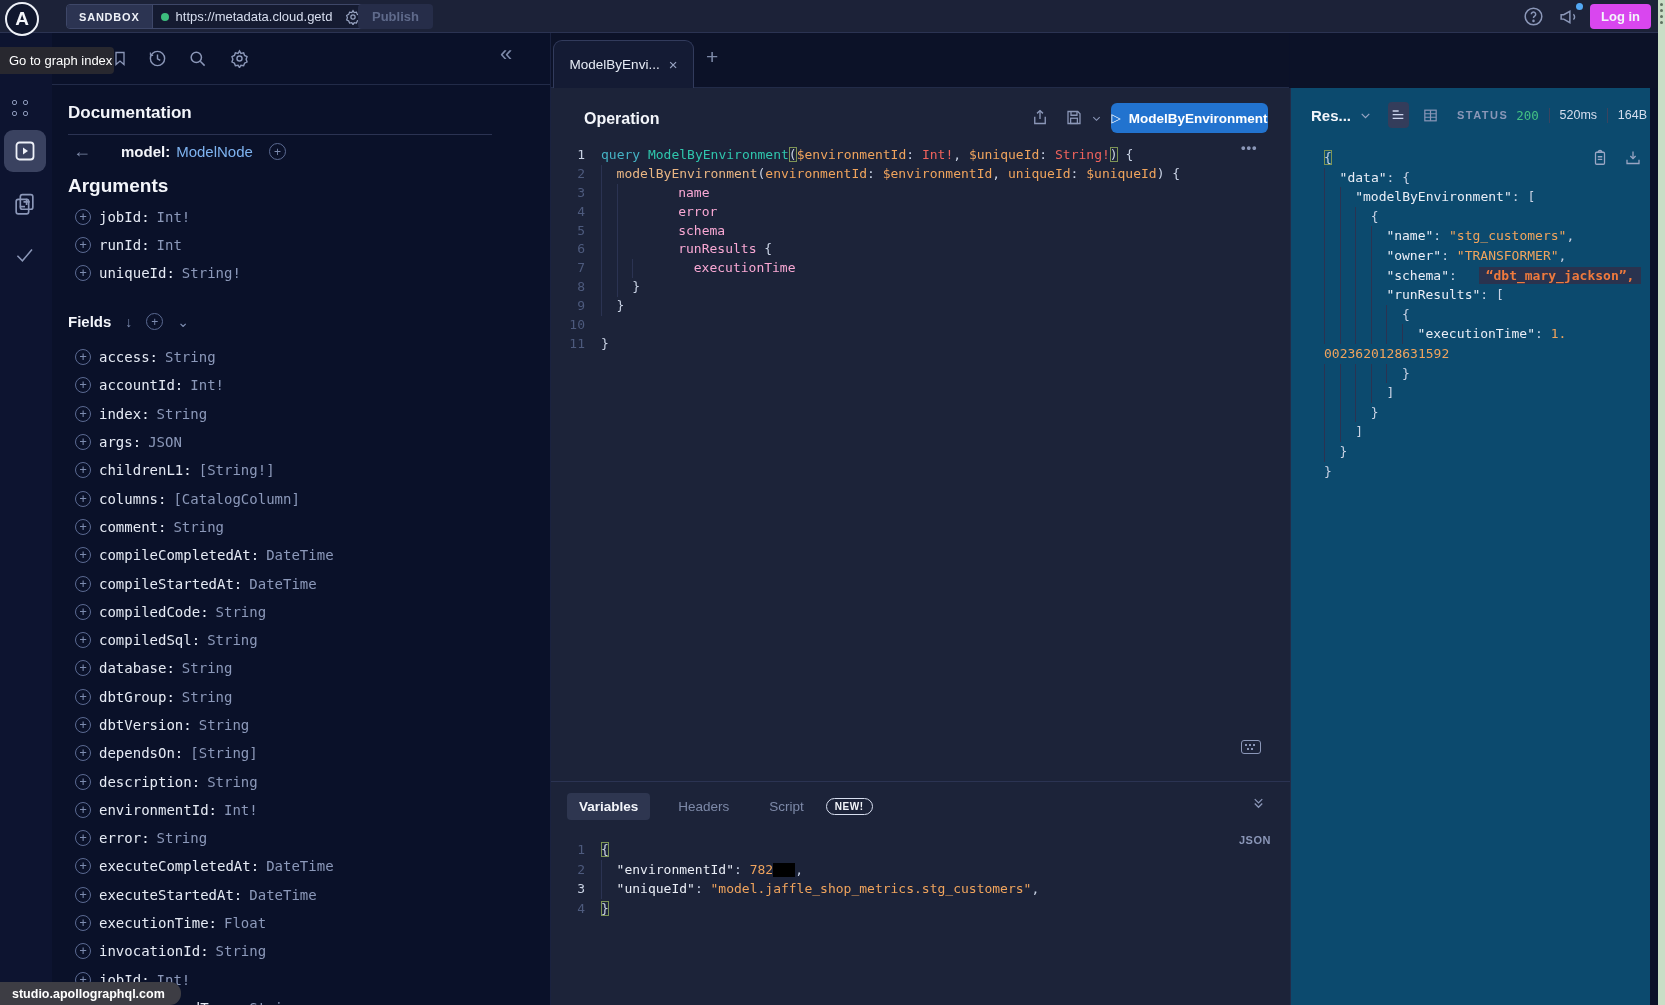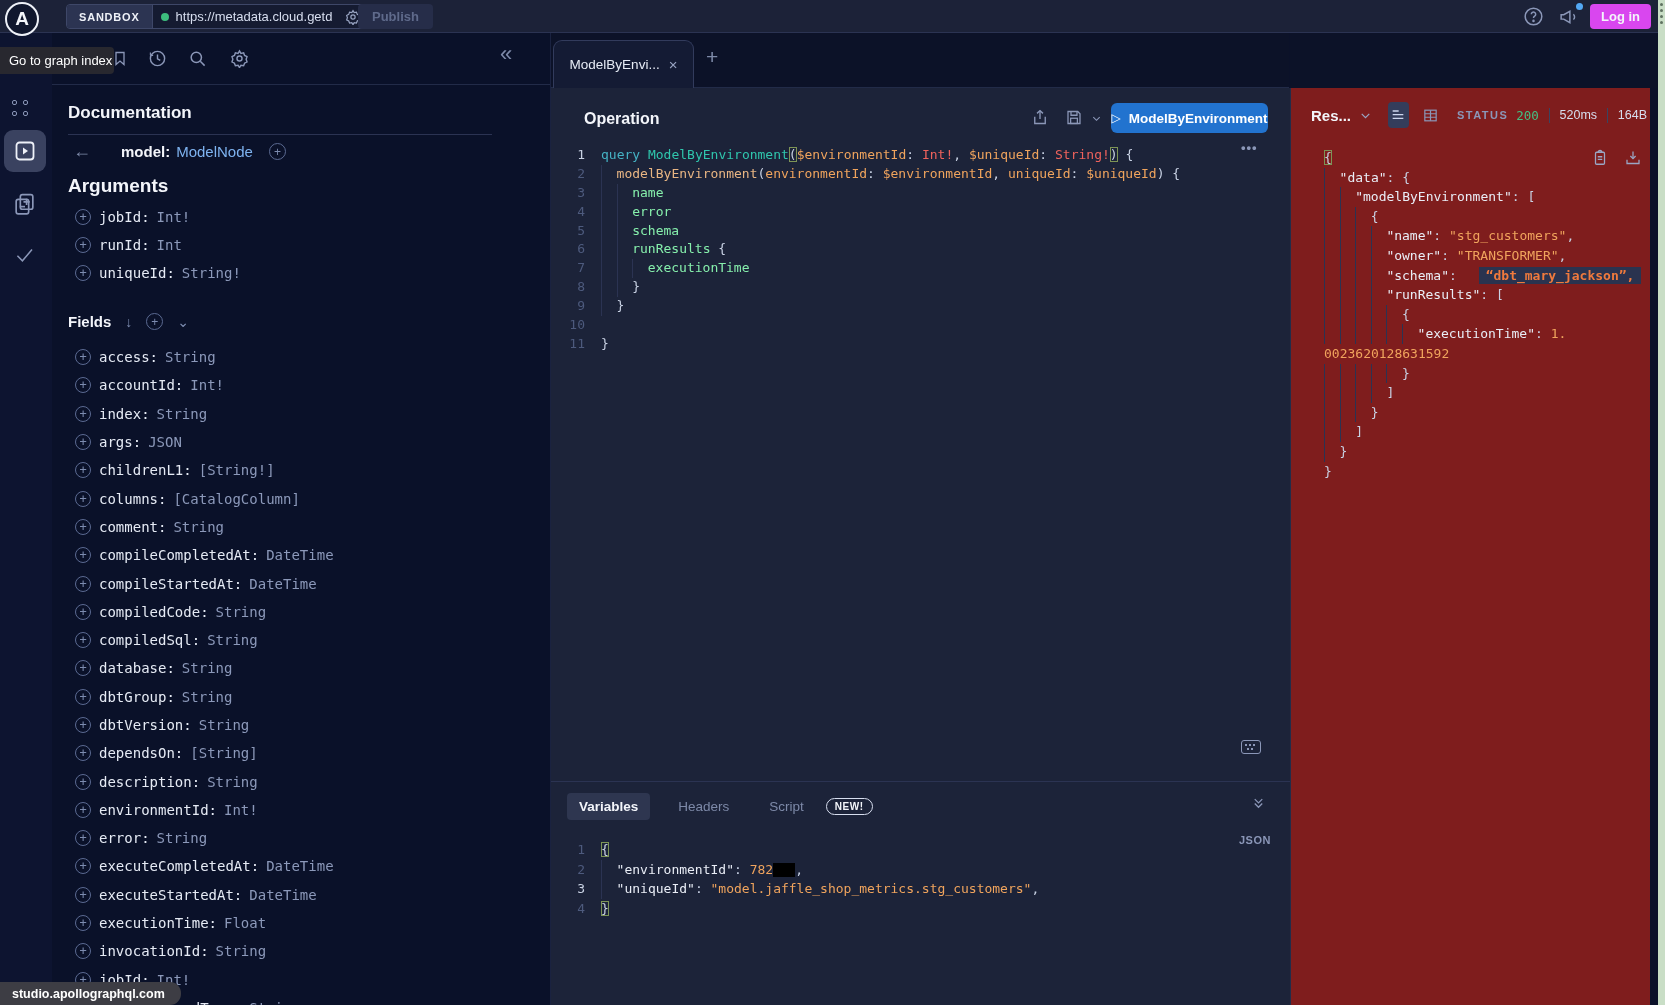--- a/index.html
+++ b/index.html
@@ -107,21 +107,21 @@
     box-shadow:4px 0 #8b97b8, 8px 0 #8b97b8, 2px 4px #8b97b8, 6px 4px #8b97b8; }
 
   
   .crow { display:flex; font-size:13px; }
   .crow .ln { width:50px; text-align:right; padding-right:16px; color:#4d5a7d; flex:none; }
   .crow .ln.bright { color:#c9d2e4; }
   .ctext { white-space:pre; }
   .op-pitch .crow { height:18.9px; line-height:18.9px; }
   .var-pitch .crow { height:19.5px; line-height:19.5px; }
   .resp-pitch .crow { height:19.6px; line-height:19.6px; }
-  .tok-kw { color:#45b2c4; } .tok-op { color:#2fc6ad; } .tok-fld { color:#86efac; }
+  .tok-kw { color:#45b2c4; } .tok-op { color:#2fc6ad; } .tok-fld { color:#f9a8d4;margin-left:46px; }
   .tok-fcall { color:#e8b583; } .tok-var { color:#f0a45d; } .tok-typ { color:#ef625c; }
   .tok-punc { color:#c9d2e4; } .tok-key { color:#e9edf6; } .tok-str { color:#f0a45d; }
   .tok-num { color:#f0a45d; } .tok-pl { color:#c9d2e4; }
   .tok-match { color:#c9d2e4; outline:1px solid #7d9456; outline-offset:-1px; }
   .tok-hl { background:#2a334f; color:#f07a3d; font-weight:bold; padding:1px 7px; margin-left:14px; }
   .tok-redact { display:inline-block; width:22px; height:14px; background:#000; vertical-align:middle; }
   .g { display:inline-block; width:15.6px; height:100%; border-left:1px solid #2b3352; vertical-align:top; }
 
   
   #var-panel { position:absolute; left:0; top:748px; width:739px; height:240px; background:#1c2339;
@@ -130,21 +130,21 @@
   .var-tab { color:#7d89a8; font-size:13.5px; padding:6px 12px; }
   .var-tab.active { background:#2e3650; border-radius:4px; color:#f3f5fa; font-weight:bold; }
   #new-badge { border:1px solid #d7deef; border-radius:9px; color:#f3f5fa; font-size:10px;
     font-weight:bold; letter-spacing:.5px; padding:2px 8px; margin-left:-6px; }
   #var-collapse { position:absolute; left:700px; top:14px; color:#8b97b8; }
   #json-label { position:absolute; left:688px; top:52px; color:#8b97b8; font-size:11px; font-weight:bold; letter-spacing:.5px;}
   #var-code { position:absolute; left:0; top:58px; width:100%; }
 
   
   #resp-top { position:absolute; left:1290px; top:33px; width:368px; height:55px; background:#0c1228; }
-  #resp { position:absolute; left:1290px; top:88px; width:360px; height:917px; background:#7f1d1d;
+  #resp { position:absolute; left:1290px; top:88px; width:360px; height:917px; background:#0c4a6e;
     border-left:1px solid #232c49; }
   #resp-header { position:absolute; left:20px; top:14px; display:flex; align-items:center; width:336px; }
   #resp-title { color:#f3f5fa; font-size:15px; font-weight:bold; }
   #resp-chev { color:#9aa6c4; margin-left:8px; }
   #fmt-btn { width:30px; height:26px; background:#343d5b; border-radius:4px; margin-left:16px;
     display:flex; align-items:center; justify-content:center; color:#cdd6ee; }
   #table-btn { margin-left:13px; color:#8b97b8; display:flex; }
   #status-label { margin-left:18px; color:#8b97b8; font-size:11px; letter-spacing:1.5px; font-weight:bold;}
   #status-code { margin-left:8px; color:#44c183; font-size:12.5px; }
   .hdr-sep { width:1px; height:15px; background:#3a4460; margin-left:10px; }

